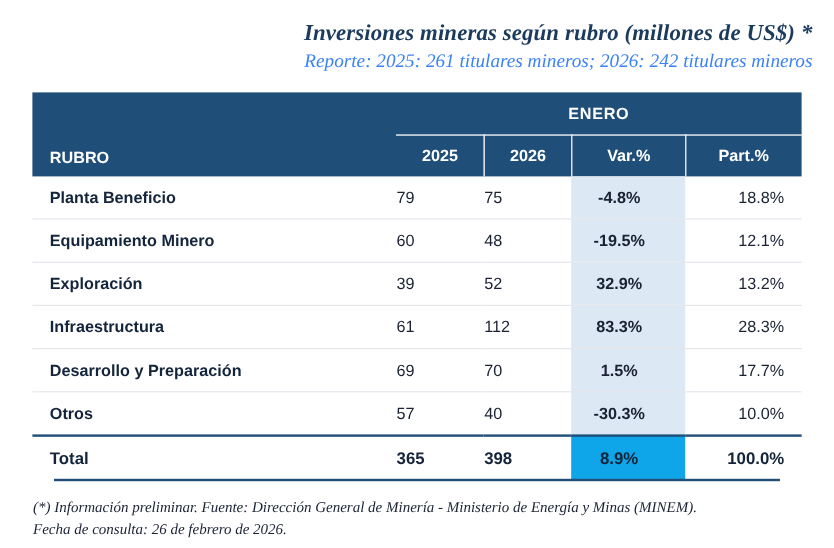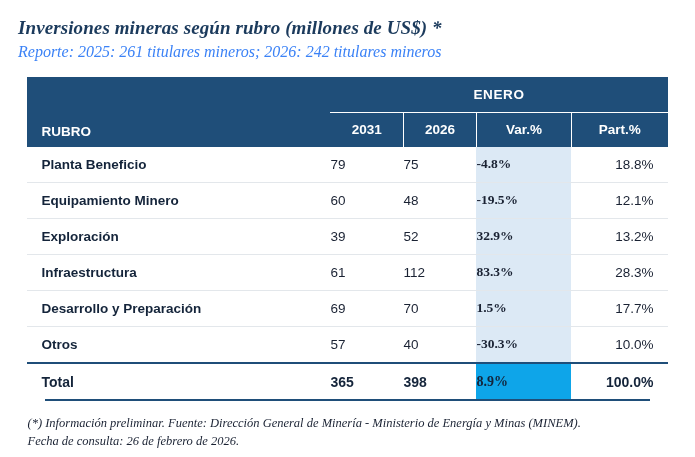--- a/index.html
+++ b/index.html
@@ -15,21 +15,21 @@
     overflow: hidden;
   }
   .page {
     position: relative;
     width: 695px;
     height: 457px;
     box-sizing: border-box;
     padding: 10px 18px 0 18px;
   }
   .titles {
-    text-align: left;
+    text-align: right;
     padding: 6px 0 10px 0;
   }
   .title-main {
     font-family: "Liberation Serif", serif;
     font-style: italic;
     font-weight: bold;
     font-size: 19px;
     color: #1b3a5c;
     letter-spacing: 0.1px;
     line-height: 1.25;
@@ -92,25 +92,24 @@
     padding-left: 14px !important;
     font-weight: bold;
     font-size: 13.5px;
     color: #14243a;
   }
   td.num {
     text-align: left;
     padding-right: 18px !important;
   }
   td.var {
-    text-align: left;
+    text-align: center;
     padding-right: 16px !important;
     font-weight: bold;
     background: #dce9f5;
-    font-family: Liberation Serif, serif;
   }
   td.part {
     text-align: right;
     padding-right: 14px !important;
   }
   tbody tr.total td {
     border-bottom: none;
     border-top: 2px solid #1f4e79;
     font-weight: bold;
     height: 36px;
@@ -163,21 +162,21 @@
         <col style="width:73px">
         <col style="width:95px">
         <col style="width:96px">
       </colgroup>
       <thead>
         <tr>
           <th class="hdr hdr-rubro" rowspan="2">RUBRO</th>
           <th class="hdr hdr-group" colspan="4">ENERO</th>
         </tr>
         <tr>
-          <th class="hdr hdr-year">2031</th>
+          <th class="hdr hdr-year">2025</th>
           <th class="hdr hdr-year">2026</th>
           <th class="hdr hdr-year">Var.%</th>
           <th class="hdr hdr-year last">Part.%</th>
         </tr>
       </thead>
       <tbody>
         <tr>
           <td class="rubro">Planta Beneficio</td>
           <td class="num">79</td>
           <td class="num">75</td>

